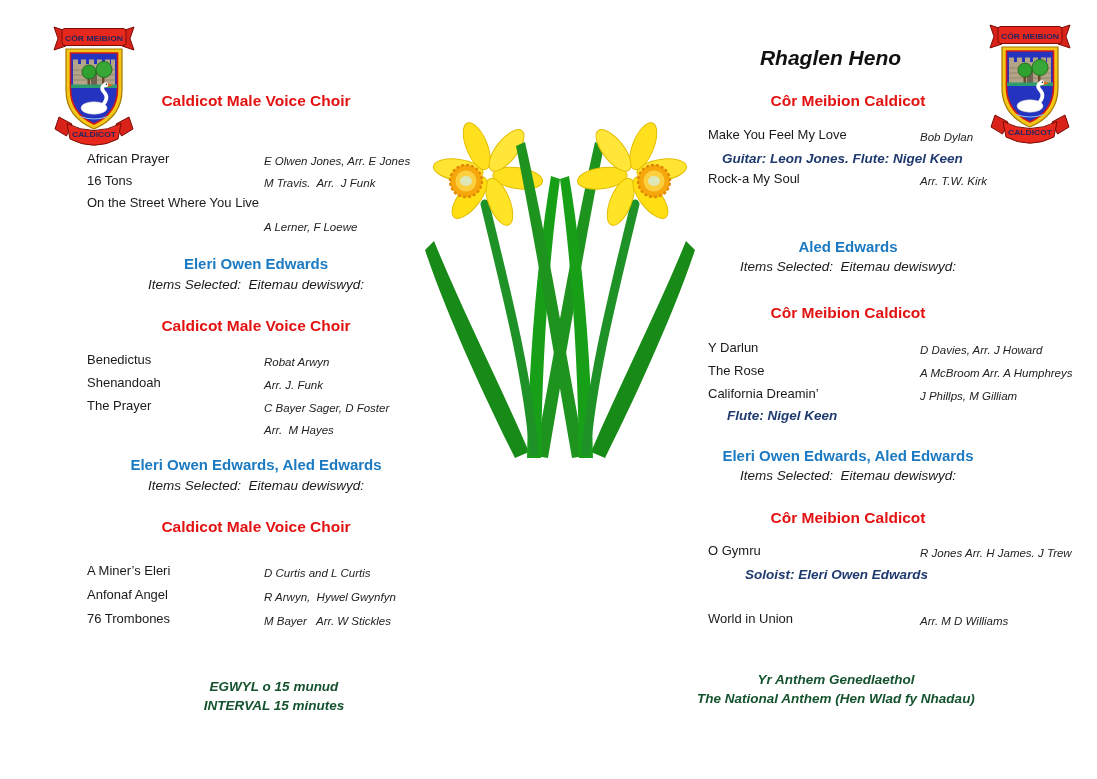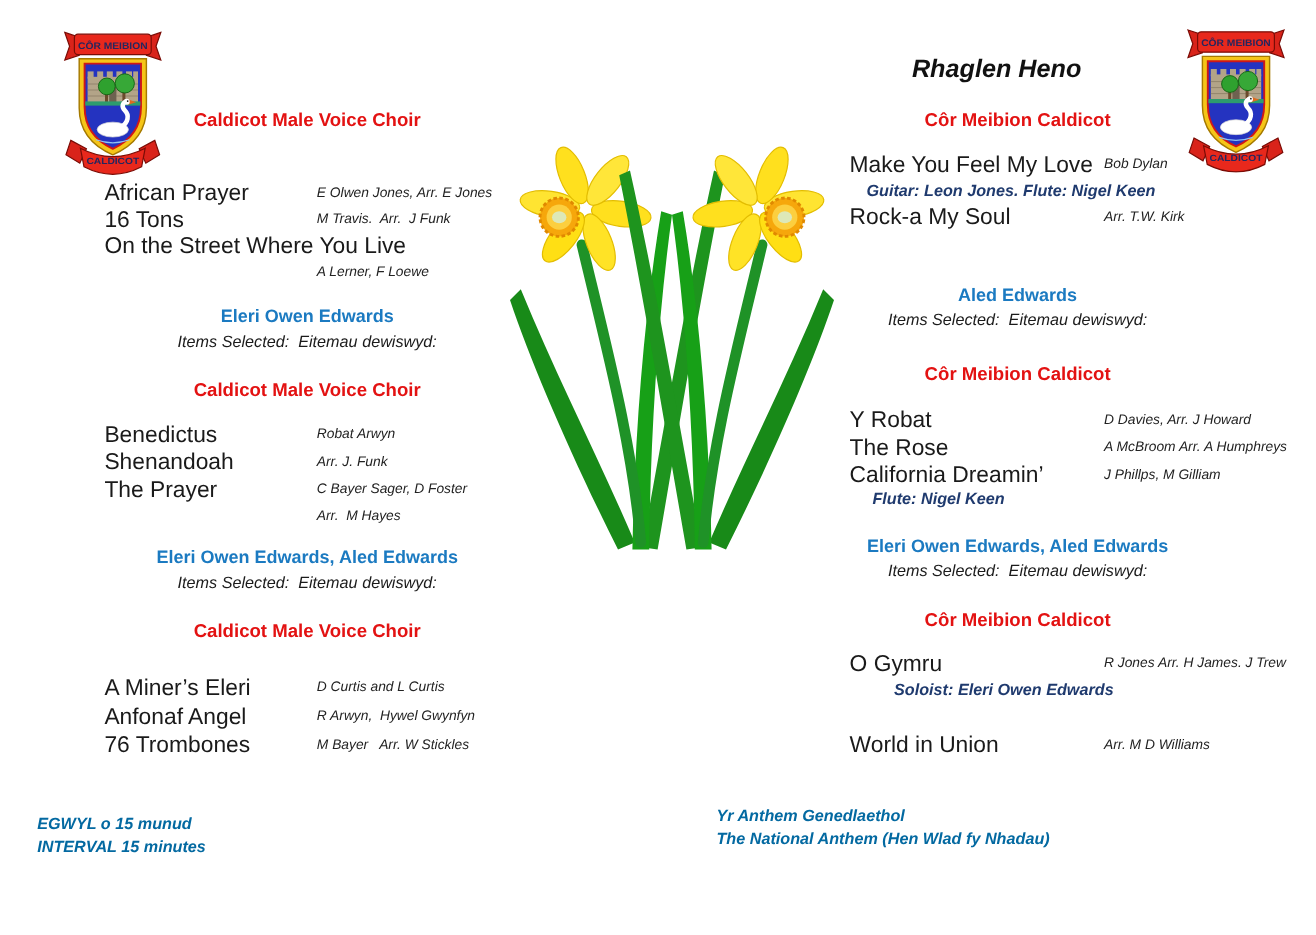--- a/index.html
+++ b/index.html
@@ -11,26 +11,26 @@
   .abs{position:absolute;}
   .page-title{font-size:21px;font-weight:bold;font-style:italic;color:#111;text-align:center;}
   .ltitle{left:0;width:554px;}
   .rtitle{left:10px;width:545px;}
   .choir-head{font-size:15.5px;font-weight:bold;color:#e31212;text-align:center;}
   .perf-head{font-size:15px;font-weight:bold;color:#1b7ac1;text-align:center;}
   .items-note{font-size:13.5px;font-style:italic;color:#1b1b1b;text-align:center;white-space:pre;}
   .lcenter{left:0;width:512px;}
   .rcenter{left:30px;width:540px;}
   .row{position:absolute;height:22px;left:0;right:0;}
-  .st{position:absolute;font-size:19px;color:#1a1a1a;white-space:pre;}
+  .st{position:absolute;font-size:13px;color:#1a1a1a;white-space:pre;}
   .sc{position:absolute;top:4px;font-size:11.5px;font-style:italic;color:#222;white-space:pre;}
   .lt{left:87px;} .lc{left:264px;}
   .rt{left:160px;} .rc{left:372px;}
   .blue-note{position:absolute;font-size:13.5px;font-style:italic;font-weight:bold;color:#1f3a6e;white-space:pre;}
-  .footer{font-size:13.5px;font-weight:bold;font-style:italic;color:#0369a1;text-align:left;line-height:19px;margin-left:31px;}
+  .footer{font-size:13.5px;font-weight:bold;font-style:italic;color:#14532d;text-align:center;line-height:19px;}
   .lfooter{left:0;width:548px;}
   .rfooter{left:18px;width:540px;}
   .crest{position:absolute;width:94px;height:124px;}
   #crest-left{left:47px;top:22px;}
   #crest-right{left:983px;top:20px;}
   #daffodils{position:absolute;left:415px;top:78px;width:290px;height:390px;}
   .ribbon-text{font-family:"Liberation Sans",sans-serif;font-weight:bold;fill:#26265e;}
 </style>
 </head>
 <body>
@@ -230,21 +230,21 @@
       <span class="st rt">Rock-a My Soul</span>
       <span class="sc rc">Arr. T.W. Kirk</span>
     </div>
 
     <div class="abs rcenter perf-head" style="top:238px">Aled Edwards</div>
     <div class="abs rcenter items-note" style="top:259px">Items Selected:  Eitemau dewiswyd:</div>
 
     <div class="abs rcenter choir-head" style="top:304px">Côr Meibion Caldicot</div>
 
     <div class="row" style="top:340px">
-      <span class="st rt">Y Robat</span>
+      <span class="st rt">Y Darlun</span>
       <span class="sc rc">D Davies, Arr. J Howard</span>
     </div>
     <div class="row" style="top:363px">
       <span class="st rt">The Rose</span>
       <span class="sc rc">A McBroom Arr. A Humphreys</span>
     </div>
     <div class="row" style="top:386px">
       <span class="st rt">California Dreamin’</span>
       <span class="sc rc">J Phillps, M Gilliam</span>
     </div>

